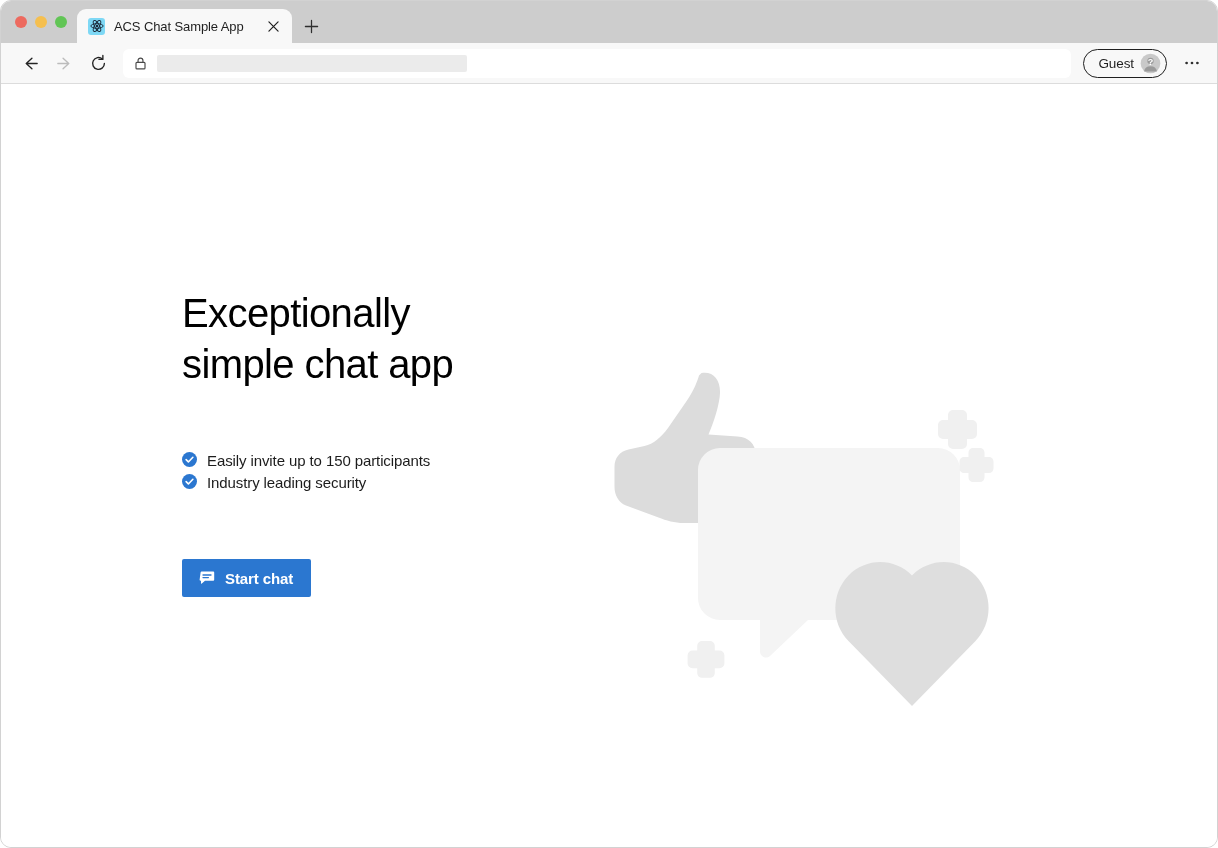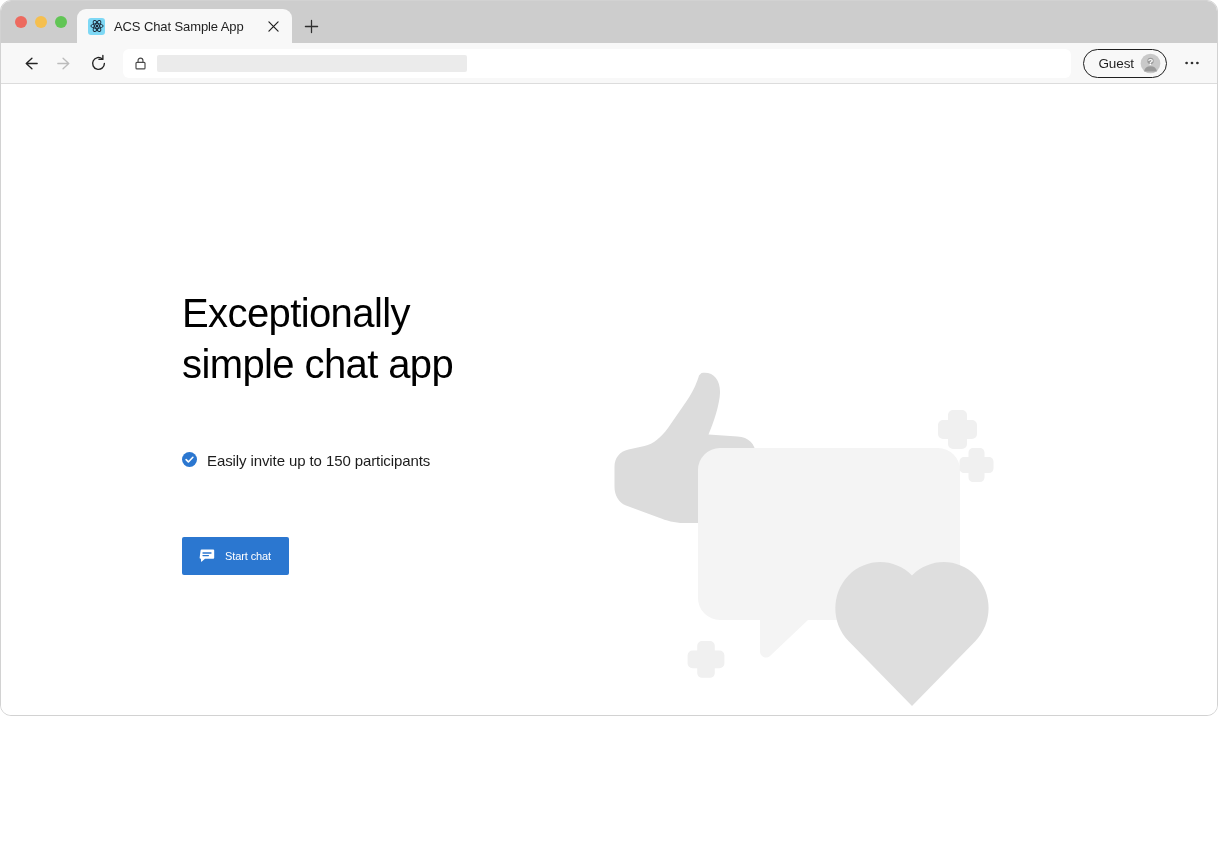--- a/index.html
+++ b/index.html
@@ -8,21 +8,21 @@
     width: 1218px;
     height: 848px;
     background: #ffffff;
     font-family: "Liberation Sans", sans-serif;
     overflow: hidden;
   }
 
   .window {
     position: relative;
     width: 1218px;
-    height: 716px;
+    height: 848px;
     background: #ffffff;
     border-radius: 11px;
     border: 1px solid #d2d2d2;
     overflow: hidden;
     display: flex;
     flex-direction: column;
   }
 
   
   .tabstrip {
@@ -202,22 +202,22 @@
     background: #2b77d0;
     border: none;
     border-radius: 2px;
     display: inline-flex;
     align-items: center;
     gap: 10px;
     padding: 0 18px 0 17px;
     cursor: pointer;
   }
   .start-btn-label {
-    font-size: 11px;
-    font-weight: normal;
+    font-size: 15px;
+    font-weight: bold;
     color: #ffffff;
     letter-spacing: -0.1px;
   }
 
   .hero-art {
     position: absolute;
     left: 600px;
     top: 278px;
     width: 420px;
     height: 345px;
@@ -321,20 +321,29 @@
         <ul class="features">
           <li class="feature">
             <span class="check-icon">
               <svg width="15" height="15" viewBox="0 0 16 16">
                 <circle cx="8" cy="8" r="8" fill="#2b77d0"></circle>
                 <path d="M4.4 8.2 L6.8 10.6 L11.6 5.6" stroke="#ffffff" stroke-width="1.7" fill="none" stroke-linecap="round" stroke-linejoin="round"></path>
               </svg>
             </span>
             <span class="feature-text">Easily invite up to 150 participants</span>
           </li>
+          <li class="feature">
+            <span class="check-icon">
+              <svg width="15" height="15" viewBox="0 0 16 16">
+                <circle cx="8" cy="8" r="8" fill="#2b77d0"></circle>
+                <path d="M4.4 8.2 L6.8 10.6 L11.6 5.6" stroke="#ffffff" stroke-width="1.7" fill="none" stroke-linecap="round" stroke-linejoin="round"></path>
+              </svg>
+            </span>
+            <span class="feature-text">Industry leading security</span>
+          </li>
         </ul>
 
         <button class="start-btn">
           <span style="display:flex;align-items:center;">
             <svg width="16" height="16" viewBox="0 0 16 16">
               <path d="M1.2 2.6 a1 1 0 0 1 1-1 h11.6 a1 1 0 0 1 1 1 v7.2 a1 1 0 0 1 -1 1 H5.6 L2.4 13.6 a0.5 0.5 0 0 1 -0.8 -0.4 V10.8 h-0.4 a1 1 0 0 1 -1 -1 Z" fill="#ffffff" transform="translate(0.4 0)"></path>
               <path d="M4 5 H12 M4 7.6 H9.4" stroke="#2b77d0" stroke-width="1.3" stroke-linecap="round"></path>
             </svg>
           </span>
           <span class="start-btn-label">Start chat</span>

